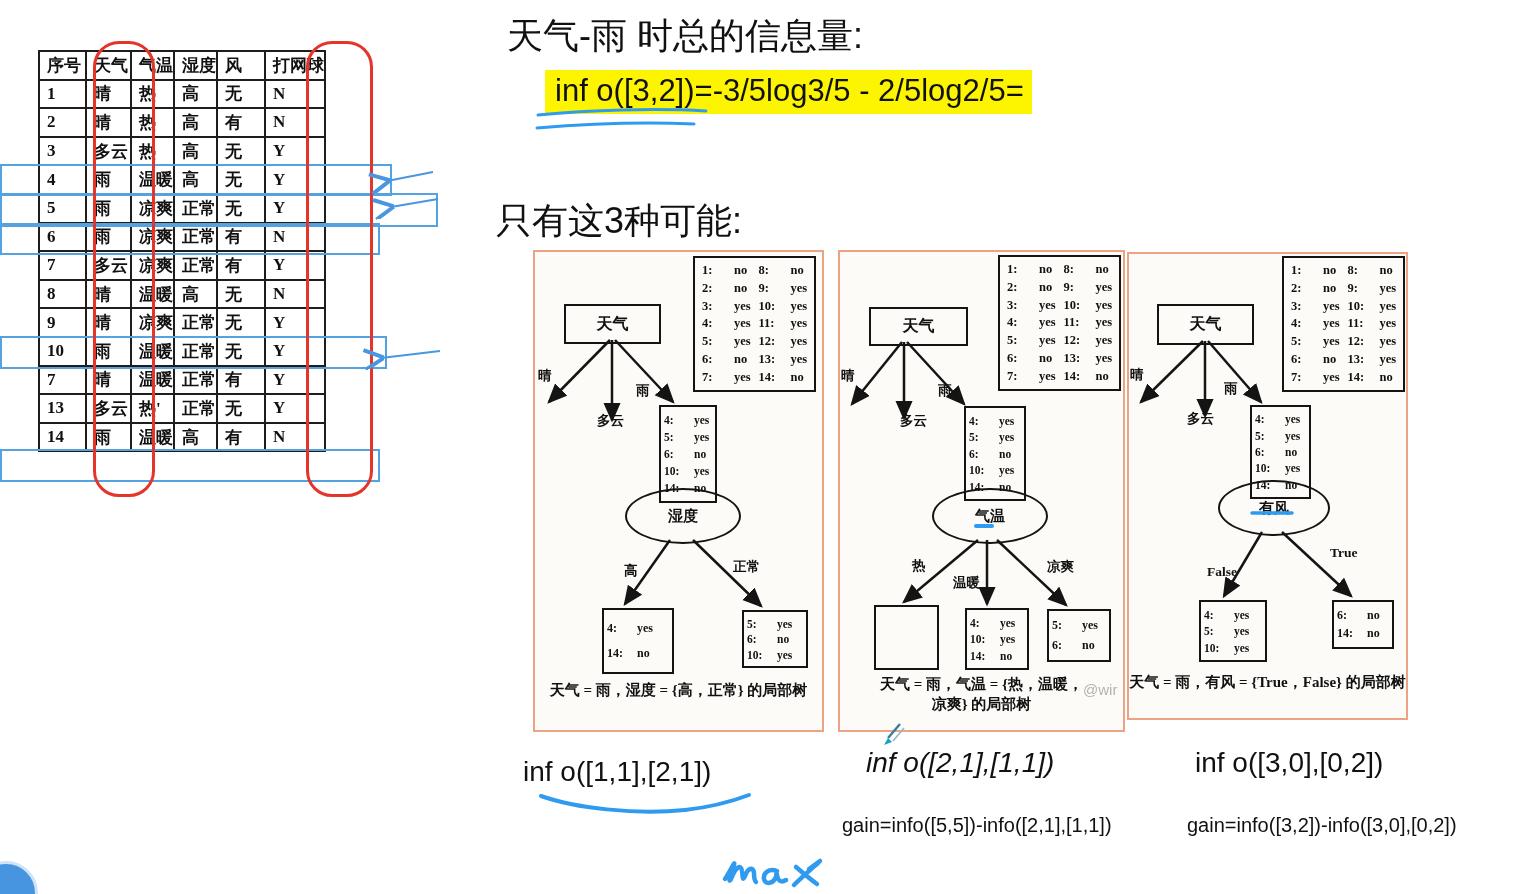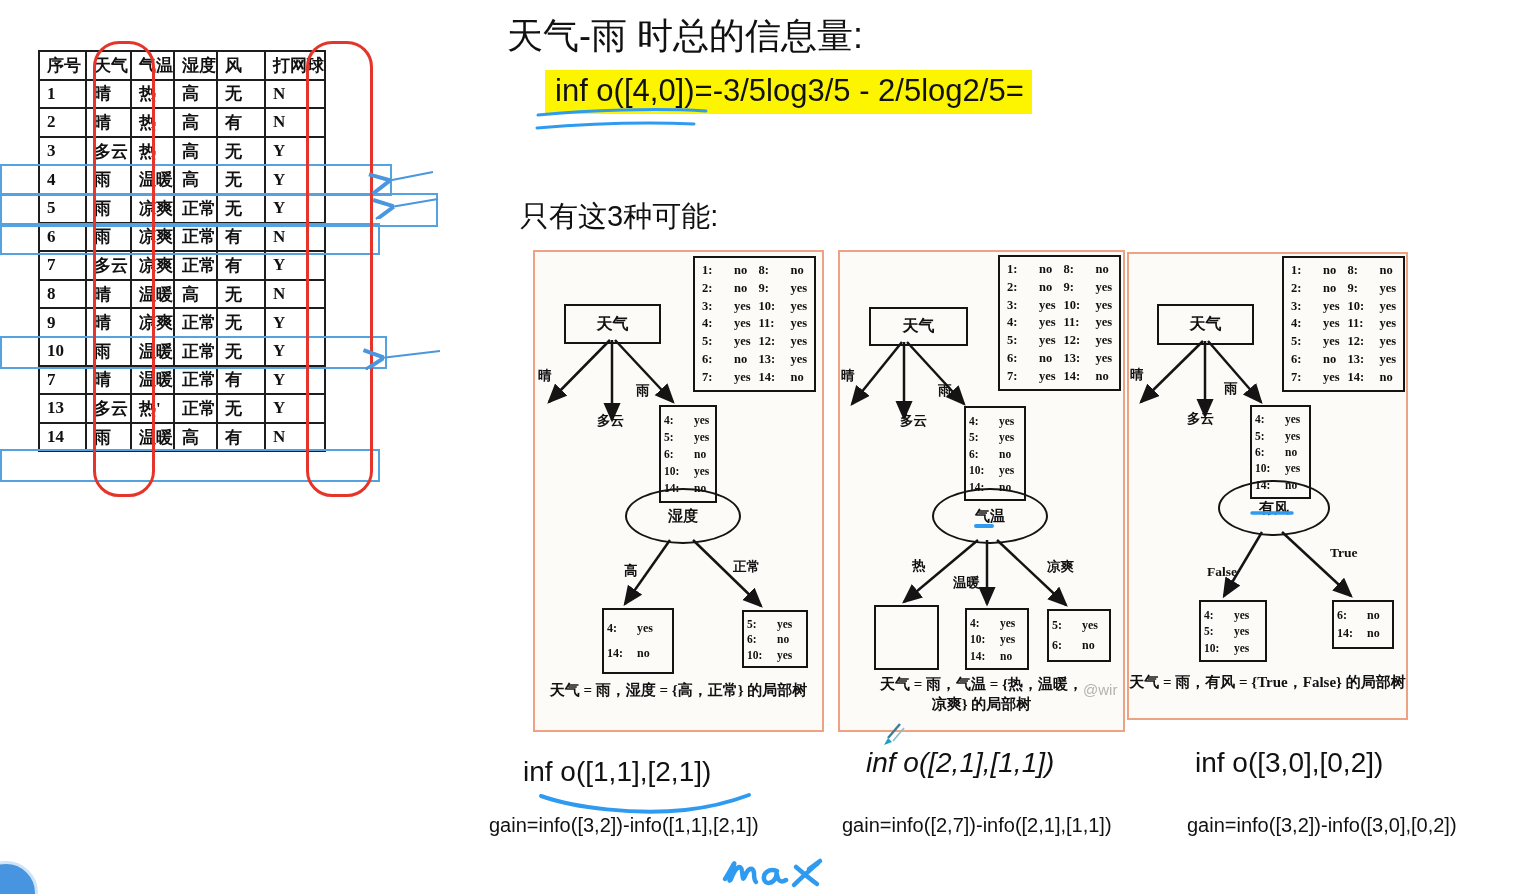--- a/index.html
+++ b/index.html
@@ -22,21 +22,21 @@
   .r4 {left:0;top:164px;width:388px;height:28px;}
   .r5 {left:0;top:193px;width:434px;height:30px;}
   .r6 {left:0;top:223px;width:376px;height:28px;}
   .r10{left:0;top:336px;width:383px;height:29px;}
   .r14{left:0;top:449px;width:376px;height:29px;}
 
   
   .title{position:absolute;left:507px;top:12px;font-size:36px;}
   .highlight{position:absolute;left:545px;top:70px;font-size:31px;background:#fdf500;
     padding:3px 8px 5px 10px;}
-  .subtitle{position:absolute;left:520px;top:197px;font-size:29px;}
+  .subtitle{position:absolute;left:496px;top:197px;font-size:36px;}
 
   
   .panel{position:absolute;border:2px solid #eda283;background:#fcfbf8;
     font-family:"Liberation Serif","DejaVu Serif",serif;font-weight:bold;}
   .panel1{left:533px;top:250px;width:287px;height:478px;}
   .panel2{left:838px;top:250px;width:283px;height:478px;}
   .panel3{left:1127px;top:252px;width:277px;height:464px;}
   .edges{position:absolute;left:0;top:0;width:100%;height:100%;}
 
   .node{position:absolute;border:2px solid #141414;display:flex;align-items:center;
@@ -235,21 +235,21 @@
   <div class="red-oval oval-weather"></div>
   <div class="red-oval oval-play"></div>
 
   <div class="blue-row-box r4"></div>
   <div class="blue-row-box r5"></div>
   <div class="blue-row-box r6"></div>
   <div class="blue-row-box r10"></div>
   <div class="blue-row-box r14"></div>
 
   <div class="title">天气-雨 时总的信息量:</div>
-  <div class="highlight">inf o([4,0])=-3/5log3/5 - 2/5log2/5=</div>
+  <div class="highlight">inf o([3,2])=-3/5log3/5 - 2/5log2/5=</div>
   <div class="subtitle">只有这3种可能:</div>
 
   <svg width="0" height="0" style="position:absolute">
     <defs>
       <marker id="ah" markerWidth="9" markerHeight="8" refX="7" refY="3.5" orient="auto">
         <path d="M0,0 L8,3.5 L0,7 Z" fill="#141414"></path>
       </marker>
       <marker id="blueopen" markerWidth="11" markerHeight="10" refX="1.5" refY="4.5" orient="auto">
         <path d="M9,0 L0,4.5 L9,9" fill="none" stroke="#4a97e0" stroke-width="1.8"></path>
       </marker>
@@ -642,22 +642,21 @@
     <div class="caption">
         <div>天气 = 雨，有风 = {True，False} 的局部树</div>
       </div>
   </div>
 
   <div class="watermark">@wir</div>
 
   <div class="inf inf1">inf o([1,1],[2,1])</div>
   <div class="inf inf2">inf o([2,1],[1,1])</div>
   <div class="inf inf3">inf o([3,0],[0,2])</div>
-  <div class="gain gain1">gain=info([3,2])-info([1,1],[2,1])</div>
-  <div class="gain gain2">gain=info([2,7])-info([2,1],[1,1])</div>
+  <div class="gain gain2">gain=info([5,5])-info([2,1],[1,1])</div>
   <div class="gain gain3">gain=info([3,2])-info([3,0],[0,2])</div>
 
   <div class="corner-dot"></div>
 
   <svg class="overlay" viewBox="0 0 1516 894">
 
     <g>
       <line x1="433" y1="172" x2="387" y2="181" stroke="#4a97e0" stroke-width="2.2" marker-end="url(#blueopen)"></line>
       <line x1="438" y1="199" x2="391" y2="207" stroke="#4a97e0" stroke-width="2.2" marker-end="url(#blueopen)"></line>
       <line x1="440" y1="351" x2="381" y2="358" stroke="#4a97e0" stroke-width="2.2" marker-end="url(#blueopen)"></line>

